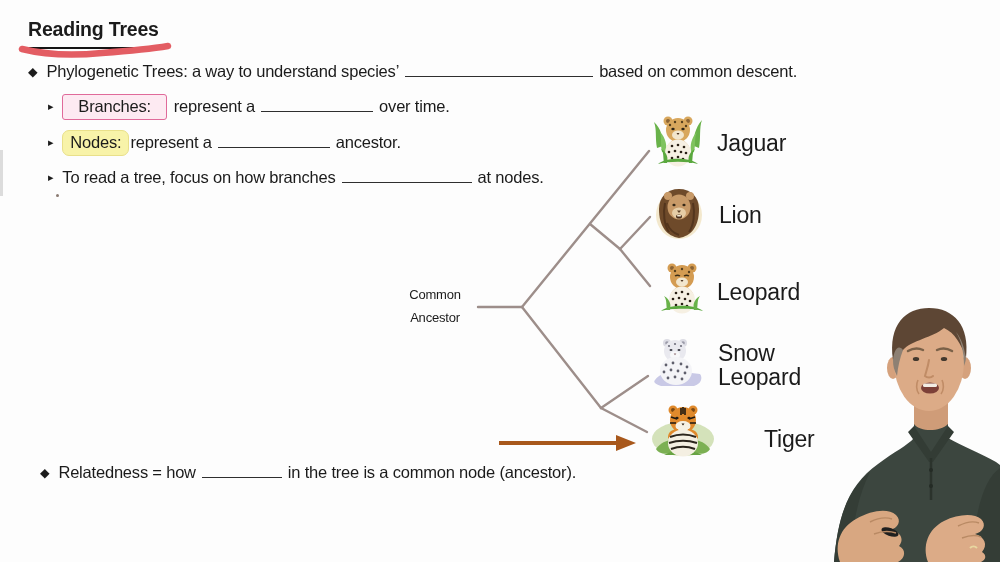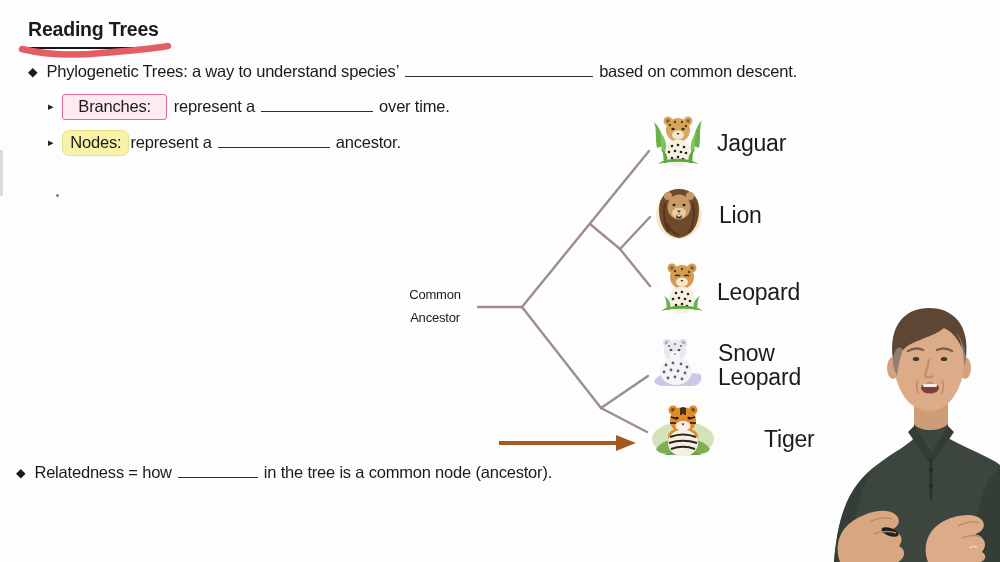--- a/index.html
+++ b/index.html
@@ -56,22 +56,25 @@
   </div>
 
   <div class="txt-line" style="left:48px;top:94px;">
     <span class="sub-bullet-char">▸</span><span class="tag-branches">Branches:</span><span>represent a</span><span class="blank" style="width:112px;"></span><span>over time.</span>
   </div>
 
   <div class="txt-line" style="left:48px;top:130px;">
     <span class="sub-bullet-char">▸</span><span class="tag-nodes">Nodes:</span><span>represent a</span><span class="blank" style="width:112px;"></span><span>ancestor.</span>
   </div>
 
-
-  <div class="txt-line" style="left:16px;top:461px;">
+  <div class="txt-line" style="left:48px;top:166px;">
+    <span class="sub-bullet-char">▸</span><span>To read a tree, focus on how branches</span><span class="blank" style="width:130px;"></span><span>at nodes.</span>
+  </div>
+
+  <div class="txt-line" style="left:40px;top:461px;">
     <span class="bullet-char">◆</span><span>Relatedness = how</span><span class="blank" style="width:80px;"></span><span>in the tree is a common node (ancestor).</span>
   </div>
 
   <svg class="overlay-svg" width="1000" height="562" viewBox="0 0 1000 562">
     <line class="tree-line" x1="478" y1="307" x2="522" y2="307"></line>
     <line class="tree-line" x1="522" y1="307" x2="649" y2="151"></line>
     <line class="tree-line" x1="590" y1="224" x2="620" y2="249"></line>
     <line class="tree-line" x1="620" y1="249" x2="650" y2="217"></line>
     <line class="tree-line" x1="620" y1="249" x2="650" y2="286"></line>
     <line class="tree-line" x1="522" y1="307" x2="601" y2="408"></line>

